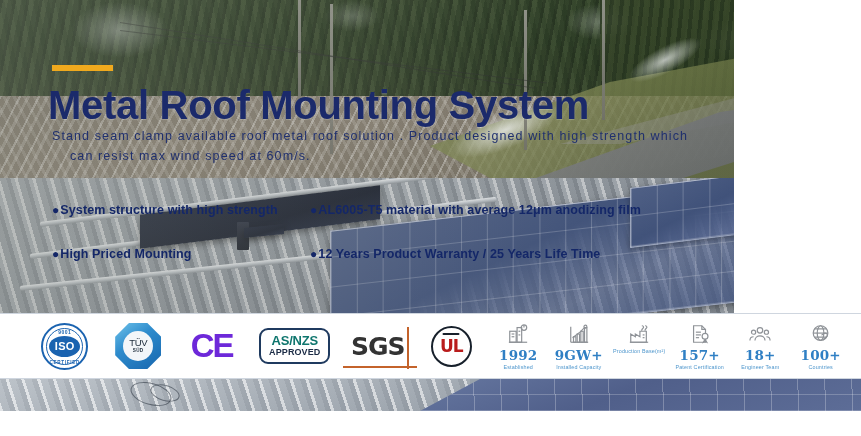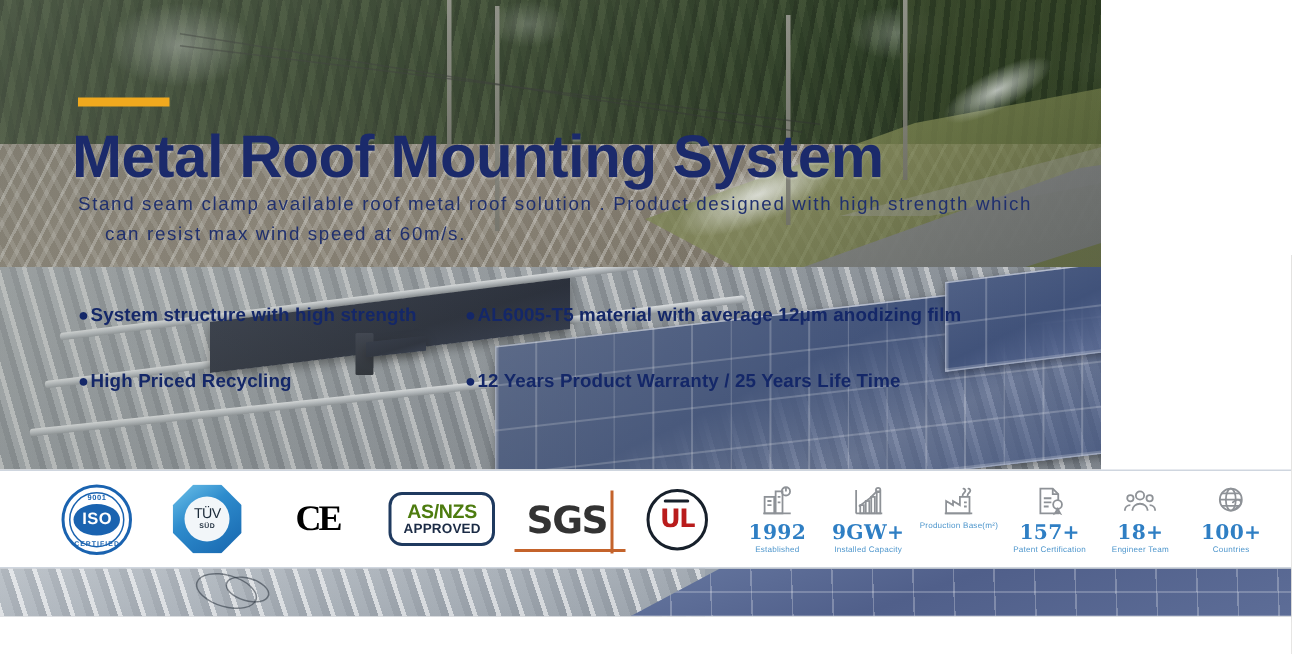--- a/index.html
+++ b/index.html
@@ -227,29 +227,29 @@
   }
   .tuv-in{
     width:30px;height:30px;border-radius:50%;
     background:#f2f6f9;display:flex;flex-direction:column;
     align-items:center;justify-content:center;line-height:1;
   }
   .tuv-t{font-size:9.5px;font-weight:normal;color:#1c2b3a;letter-spacing:-.4px;}
   .tuv-s{font-size:4.6px;font-weight:bold;color:#1c2b3a;margin-top:1px;letter-spacing:.3px;}
 
   
-  .ce{font-size:24px;font-weight:bold;color:#000000;letter-spacing:-2px;
-      font-family:Liberation Serif, serif;}
+  .ce{font-size:33px;font-weight:bold;color:#6d28d9;letter-spacing:-2px;
+      font-family:Liberation Sans, sans-serif;}
 
   
   .asnzs{
     border:2px solid #1f3a5f; border-radius:9px;
     padding:4px 8px; text-align:center; line-height:1.05; background:#fff;
   }
-  .asnzs-a{font-size:13px;font-weight:bold;color:#4d7c0f;letter-spacing:-.2px;}
+  .asnzs-a{font-size:13px;font-weight:bold;color:#0f766e;letter-spacing:-.2px;}
   .asnzs-b{font-size:9px;font-weight:bold;color:#1b2b45;letter-spacing:.1px;}
 
   
   .sgs{position:relative;padding:2px 6px;}
   .sgs-t{font-size:25px;font-weight:bold;color:#333;letter-spacing:-1px;
     font-family:"DejaVu Sans",sans-serif;}
   .sgs-v{position:absolute;right:2px;top:-3px;bottom:-6px;width:1.4px;background:#c4632b;}
   .sgs-h{position:absolute;left:-2px;right:-6px;bottom:-5px;height:1.4px;background:#c4632b;}
 
   
@@ -364,21 +364,21 @@
       <span>Stand seam clamp available roof metal roof solution . Product designed with high strength which</span>
       <span class="l2">can resist max wind speed at 60m/s.</span>
     </div>
 
     <div class="bullets">
       <div class="b-row">
         <div class="bullet col1"><span class="dot">●</span><span>System structure with high strength</span></div>
         <div class="bullet col2"><span class="dot">●</span><span>AL6005-T5 material with average 12μm anodizing film</span></div>
       </div>
       <div class="b-row">
-        <div class="bullet col1"><span class="dot">●</span><span>High Priced Recycling</span></div>
+        <div class="bullet col1"><span class="dot">●</span><span>High Priced Mounting</span></div>
         <div class="bullet col2"><span class="dot">●</span><span>12 Years Product Warranty / 25 Years Life Time</span></div>
       </div>
     </div>
   </div>
 
   <div class="cert-bar">
 
     <div class="cert-logos">
 
       <div class="cert-item">

